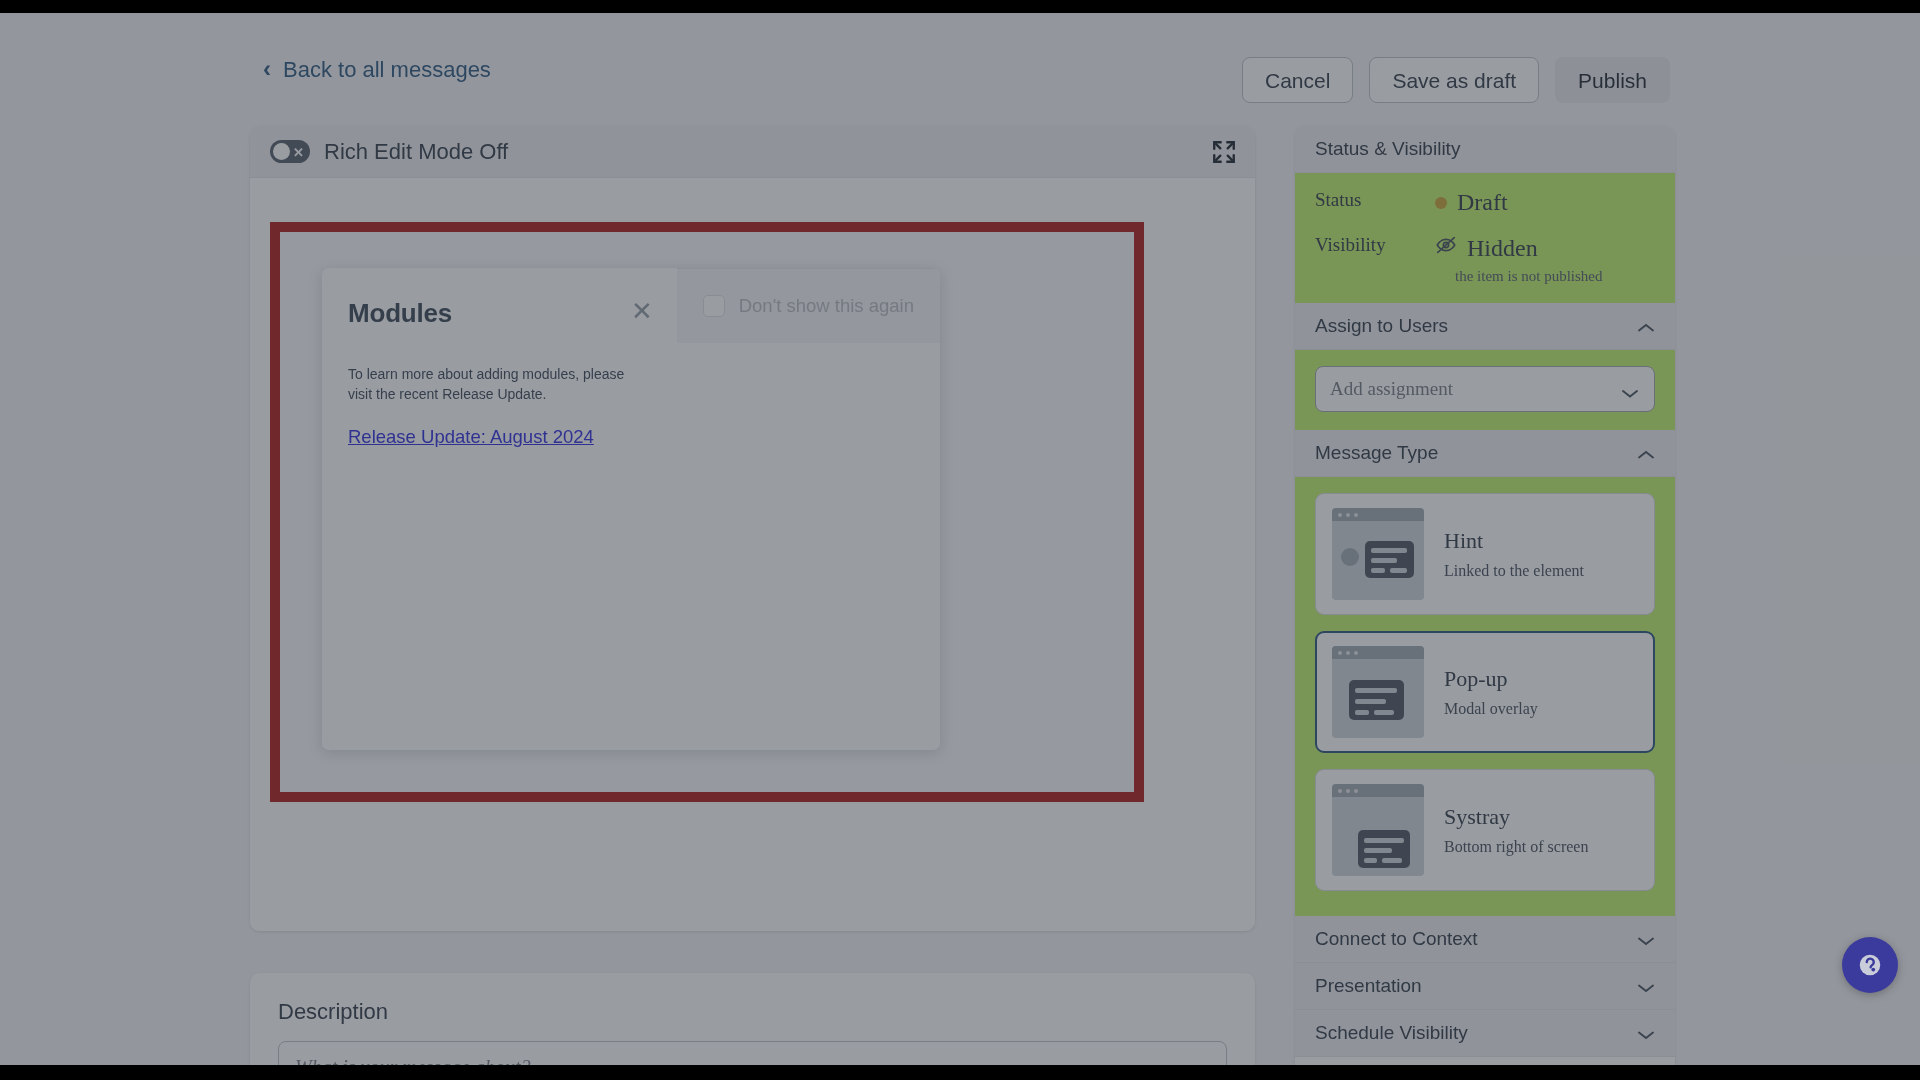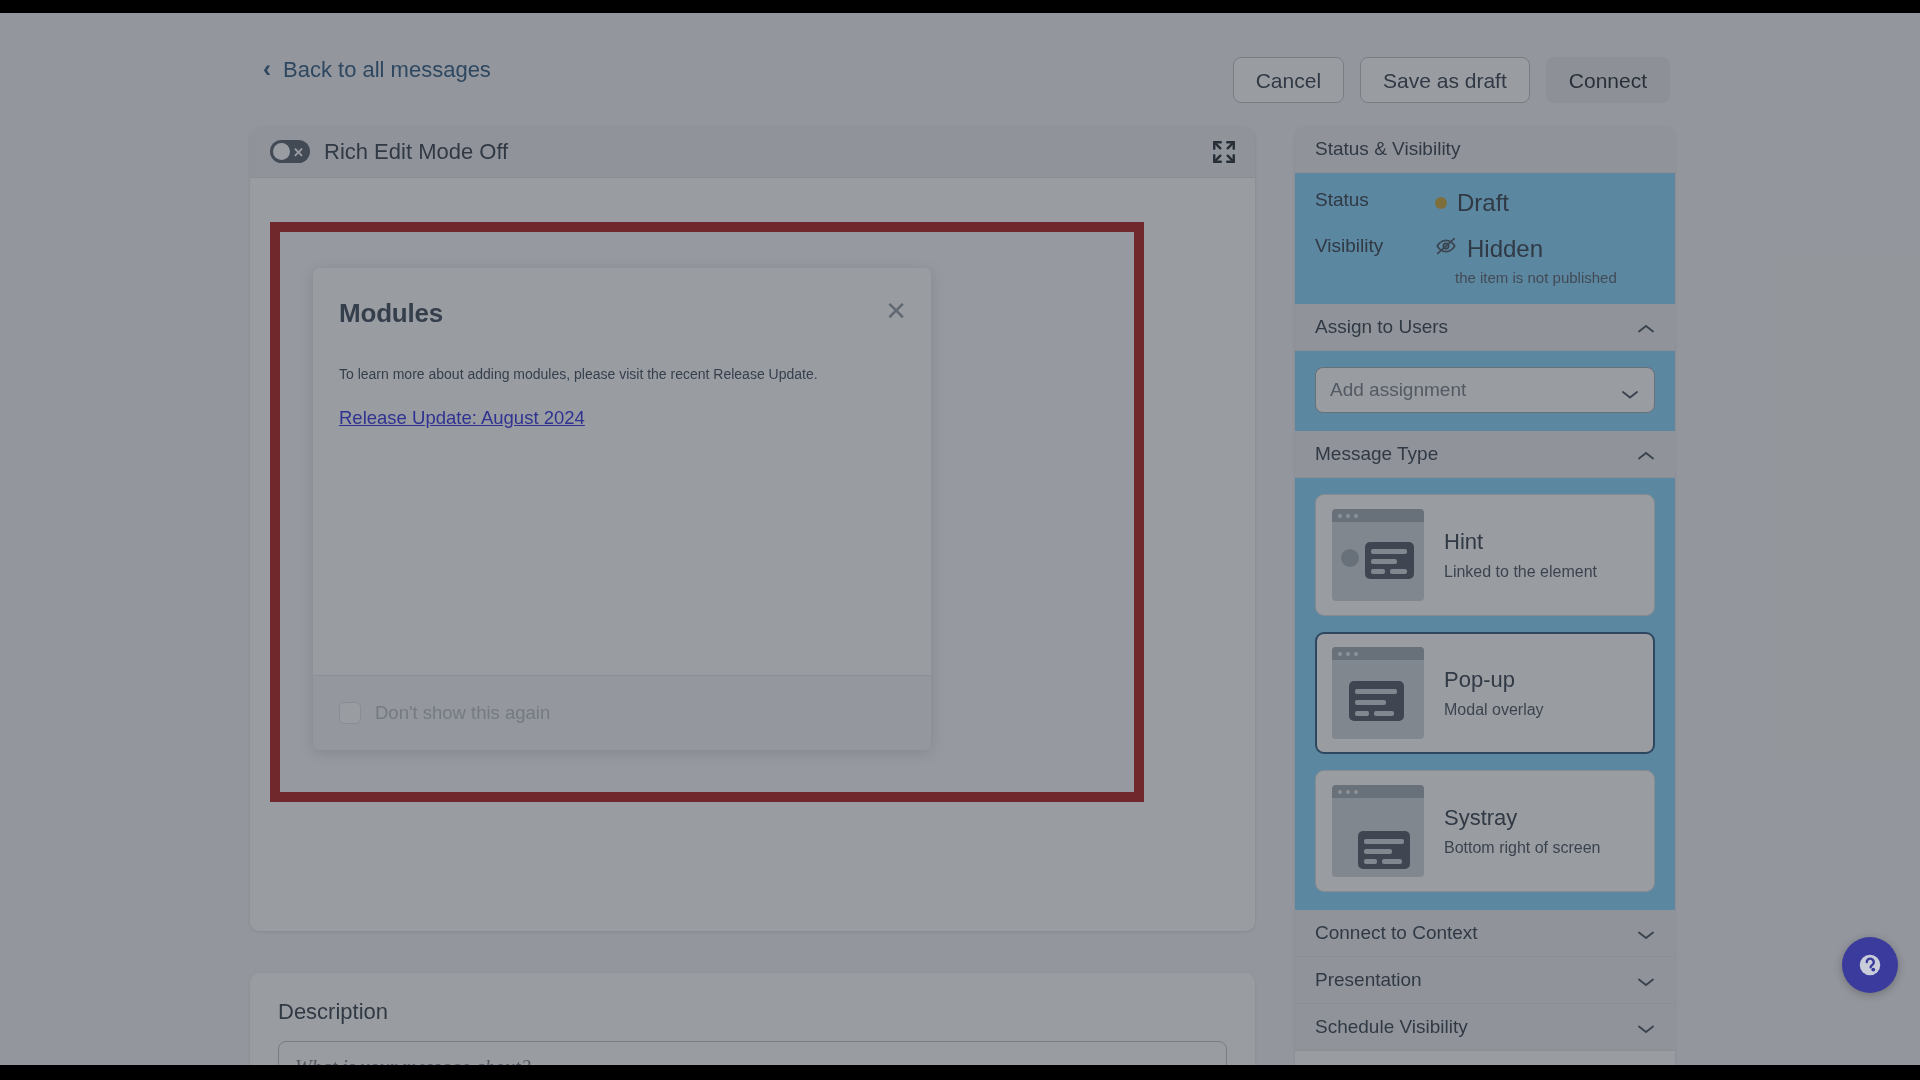--- a/index.html
+++ b/index.html
@@ -112,26 +112,26 @@
     background: #f8f9fb;
   }
   #preview-inner {
     position: absolute; inset: 0;
     background: #f8f9fb;
   }
 
   
   #sim-modal {
     position: absolute;
-    left: 33px; top: 36px;
+    left: 42px; top: 36px;
     width: 618px; height: 482px;
     background: #ffffff;
     border-radius: 7px;
     box-shadow: 0 3px 14px rgba(20,30,45,.17);
-    display: flex; flex-direction: column;
+    display: flex; flex-direction: row;
     overflow: hidden;
   }
   #sim-modal-body { flex: 1; padding: 30px 26px 0 26px; position: relative; }
   #sim-title {
     font-size: 26px; font-weight: 700; color: #2f3d4f;
     letter-spacing: -.2px;
   }
   #sim-close {
     position: absolute; right: 24px; top: 30px;
     font-size: 26px; color: #8b949e; cursor: pointer;
@@ -187,21 +187,21 @@
     overflow: hidden;
   }
   .section-head {
     height: 47px; background: #eceef0;
     border-bottom: 1px solid #e2e4e7;
     display: flex; align-items: center;
     padding: 0 20px; cursor: pointer;
   }
   .section-head .title { font-size: 19px; color: #24303e; }
   .section-head .caret { margin-left: auto; width: 18px; height: 12px; }
-  .section-body { background: #7dd3fc; padding: 16px 20px 18px 20px; }
+  .section-body { background: #bef264; padding: 16px 20px 18px 20px; font-family: Liberation Serif, serif; }
 
   
   .kv-row { display: flex; align-items: flex-start; margin-bottom: 18px; }
   .kv-key { width: 120px; font-size: 19px; color: #24303e; flex: none; }
   .kv-val { font-size: 24px; color: #24303e; display: flex; align-items: center; gap: 10px; }
   .dot { width: 12px; height: 12px; border-radius: 50%; display: inline-block; }
   .sub-note { font-size: 15px; color: #4a5463; margin-top: 6px; margin-left: 140px; }
 
   
   .select-box {
@@ -271,21 +271,21 @@
     <div id="header">
 
       <div id="back-link">
         <span class="chev">‹</span>
         <span>Back to all messages</span>
       </div>
 
       <div id="header-actions">
         <div class="btn btn-ghost">Cancel</div>
         <div class="btn btn-ghost">Save as draft</div>
-        <div class="btn btn-primary">Connect</div>
+        <div class="btn btn-primary">Publish</div>
       </div>
     </div>
 
     <div id="editor-panel">
 
       <div id="editor-toolbar">
         <div class="toggle">
           <div class="knob"></div>
           <div class="x">✕</div>
         </div>
@@ -415,21 +415,21 @@
             <div class="ln" style="left:23px; top:53px; width:31px;"></div>
             <div class="ln" style="left:23px; top:64px; width:14px;"></div>
             <div class="ln" style="left:42px; top:64px; width:20px;"></div>
           </div>
           <div class="mt-text">
             <div class="name">Pop-up</div>
             <div class="desc">Modal overlay</div>
           </div>
         </div>
 
-        <div class="mt-card" style="margin-bottom:0">
+        <div class="mt-card" style="margin-bottom:7px">
           <div class="mt-thumb">
             <div class="bar">
                 <i></i>
                 <i></i>
                 <i></i>
               </div>
             <div class="card" style="left:26px; top:46px; width:52px; height:38px;"></div>
             <div class="ln" style="left:32px; top:54px; width:40px;"></div>
             <div class="ln" style="left:32px; top:64px; width:28px;"></div>
             <div class="ln" style="left:32px; top:74px; width:13px;"></div>

